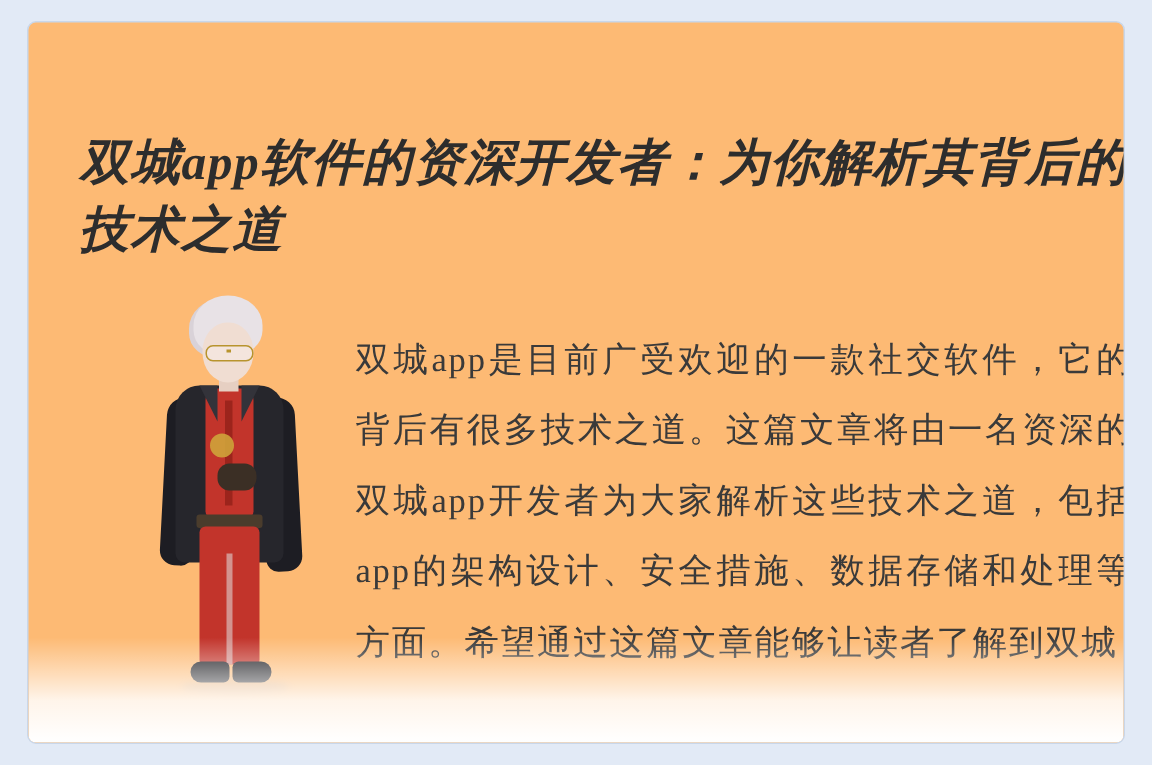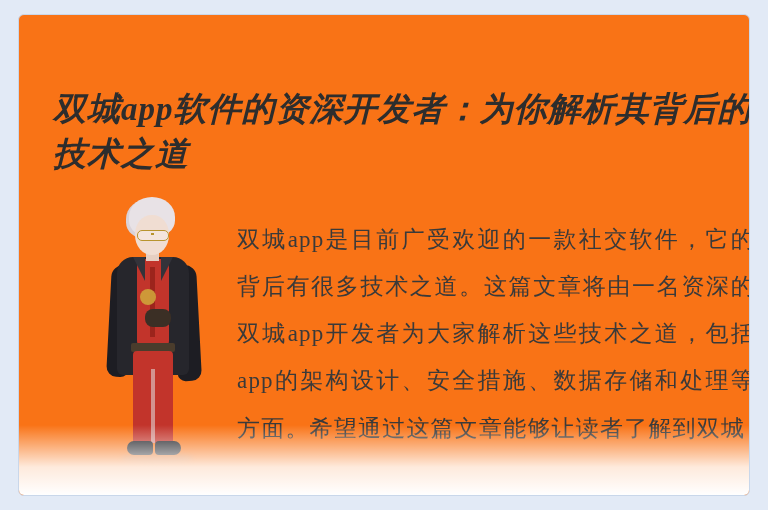--- a/index.html
+++ b/index.html
@@ -19,21 +19,21 @@
     height: 510px;
     background: #e2eaf6;
     box-sizing: border-box;
   }
   .card {
     position: absolute;
     left: 18px;
     top: 14px;
     right: 18px;
     bottom: 14px;
-    background: #f97316;
+    background: #fdba74;
     border: 1px solid #c9d7ea;
     border-radius: 6px;
     box-sizing: border-box;
     overflow: hidden;
   }
   .title {
     position: absolute;
     left: 34px;
     top: 50px;
     width: 700px;

